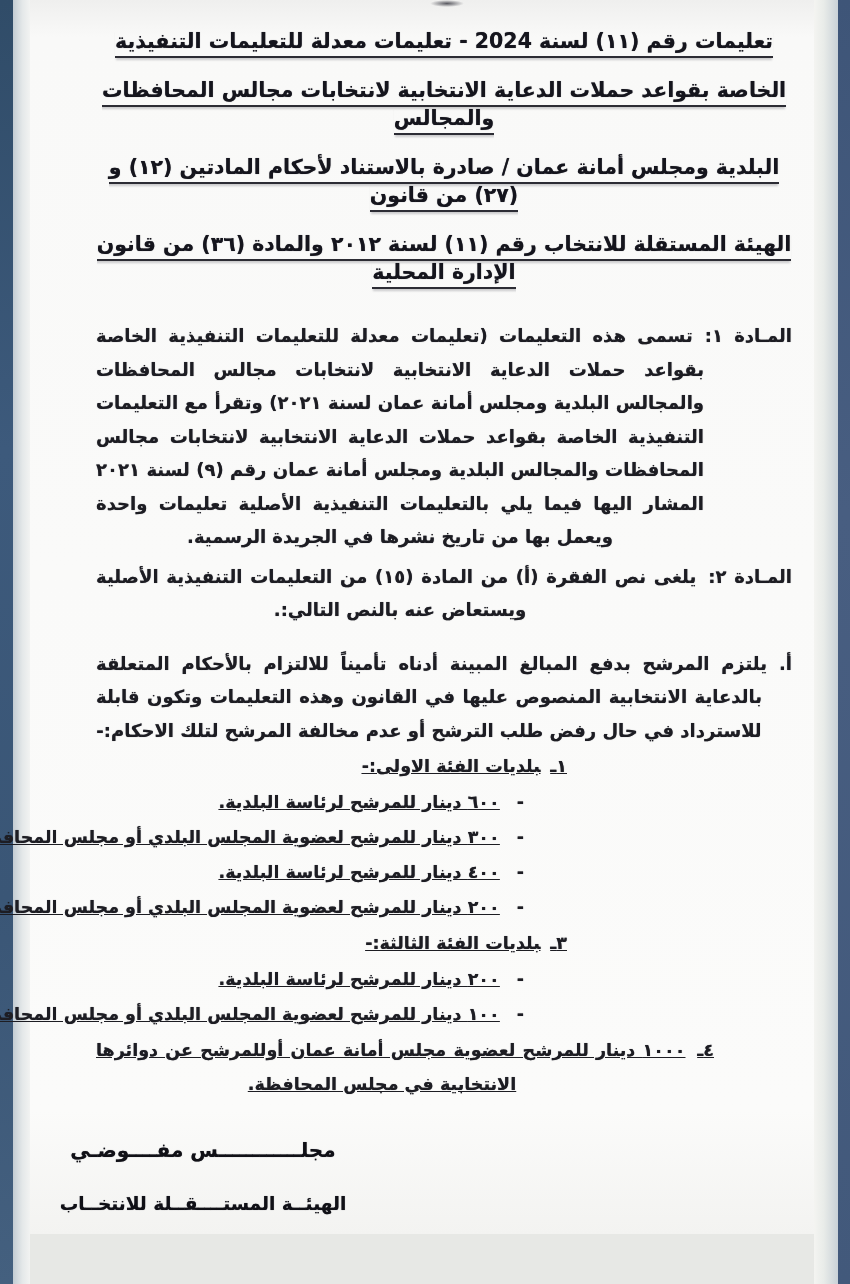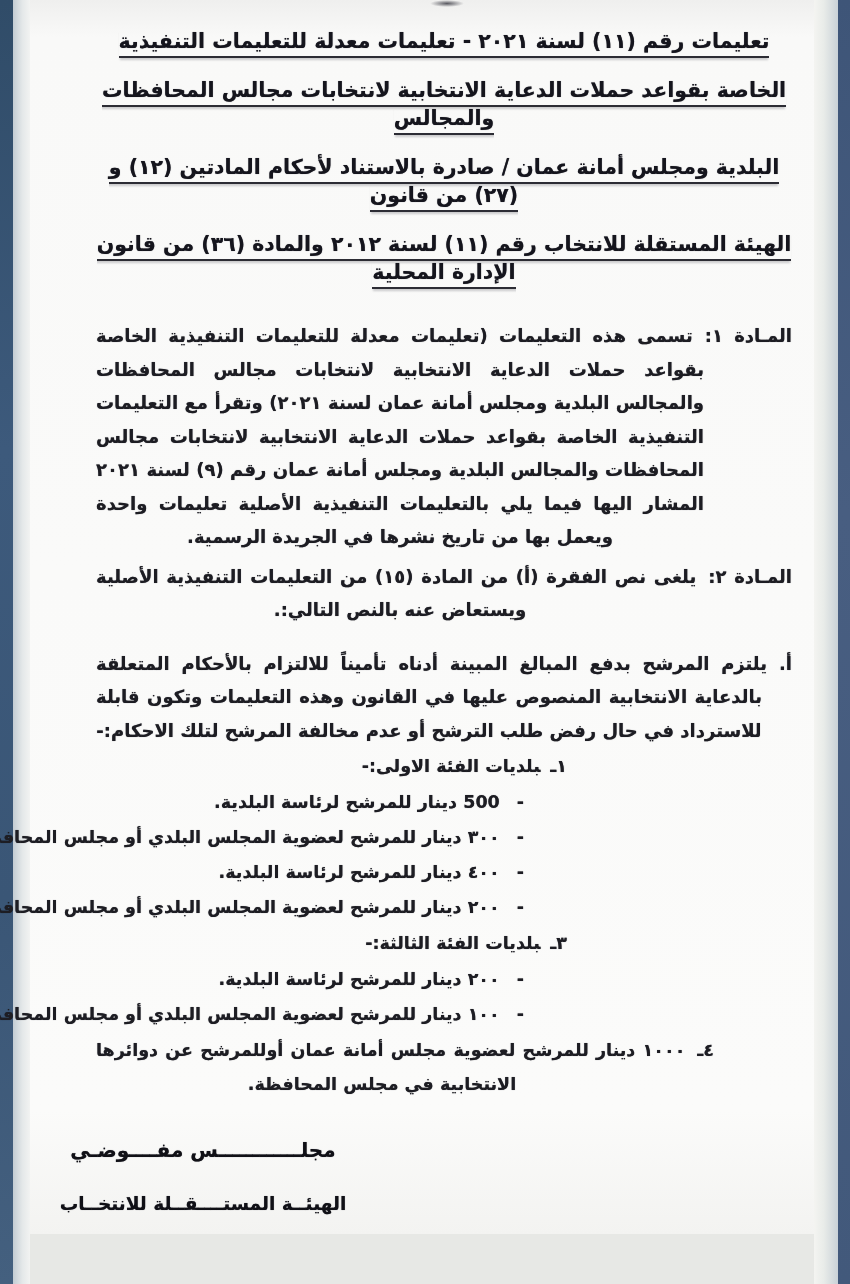--- a/index.html
+++ b/index.html
@@ -54,21 +54,21 @@
   .article, .clause, .item4 {
     font-weight: bold; font-size: 18px; line-height: 33.5px;
     text-align: justify; text-align-last: center;
     margin: 0;
   }
   .article.a1 { margin-top: 32px; padding-right: 88px; text-indent: -88px; }
   .article.a2 { margin-top: 6px; padding-right: 88px; text-indent: -88px; }
   .clause     { margin-top: 20px; padding-right: 30px; text-indent: -30px; }
   .lbl { margin-left: 12px; white-space: nowrap; }
   
-  .fees { margin-top: 2px; font-weight: bold; font-size: 17.5px; }
+  .fees { margin-top: 2px; font-weight: bold; font-size: 17.5px; text-decoration: underline; }
   .fee-header { margin: 3px 225px 3px 0; line-height: 33px; }
   .fee-line   { margin: 2px 268px 2px 0; line-height: 33px; white-space: nowrap; }
   .dash { display: inline-block; margin-left: 17px; }
   .fee-num { margin-left: 10px; }
   .item4 {
     font-size: 17.5px;
     margin: 3px 78px 0 0; padding-right: 46px; text-indent: -46px;
     line-height: 33.5px;
   }
   
@@ -84,21 +84,21 @@
 
 <div class="left-bar"></div>
 <div class="left-strip"></div>
 <div class="right-strip"></div>
 <div class="right-bar"></div>
 
 <div class="page">
   <div class="artifact"></div>
 
   <div class="title">
-    <div class="title-line"><span>تعليمات رقم (١١) لسنة ٢٠٢١ - تعليمات معدلة للتعليمات التنفيذية</span></div>
+    <div class="title-line"><span>تعليمات رقم (١١) لسنة 2024 - تعليمات معدلة للتعليمات التنفيذية</span></div>
     <div class="title-line"><span>الخاصة بقواعد حملات الدعاية الانتخابية لانتخابات مجالس المحافظات والمجالس</span></div>
     <div class="title-line"><span>البلدية ومجلس أمانة عمان / صادرة بالاستناد لأحكام المادتين (١٢) و (٢٧) من قانون</span></div>
     <div class="title-line"><span>الهيئة المستقلة للانتخاب رقم (١١) لسنة ٢٠١٢ والمادة (٣٦) من قانون الإدارة المحلية</span></div>
   </div>
 
   <p class="article a1">
     <span class="lbl">المـادة ١:</span><span>تسمى هذه التعليمات (تعليمات معدلة للتعليمات التنفيذية الخاصة بقواعد حملات الدعاية الانتخابية لانتخابات مجالس المحافظات والمجالس البلدية ومجلس أمانة عمان لسنة ٢٠٢١) وتقرأ مع التعليمات التنفيذية الخاصة بقواعد حملات الدعاية الانتخابية لانتخابات مجالس المحافظات والمجالس البلدية ومجلس أمانة عمان رقم (٩) لسنة ٢٠٢١ المشار اليها فيما يلي بالتعليمات التنفيذية الأصلية تعليمات واحدة ويعمل بها من تاريخ نشرها في الجريدة الرسمية.</span>
   </p>
 
   <p class="article a2">
@@ -108,21 +108,21 @@
   <p class="clause">
     <span class="lbl">أ.</span><span>يلتزم المرشح بدفع المبالغ المبينة أدناه تأميناً للالتزام بالأحكام المتعلقة بالدعاية الانتخابية المنصوص عليها في القانون وهذه التعليمات وتكون قابلة للاسترداد في حال رفض طلب الترشح أو عدم مخالفة المرشح لتلك الاحكام:-</span>
   </p>
 
   <div class="fees">
 
     <div class="fee-header">
       <span class="fee-num">١ـ</span><span>بلديات الفئة الاولى:-</span>
     </div>
     <div class="fee-line">
-      <span class="dash">-</span><span>500 دينار للمرشح لرئاسة البلدية.</span>
+      <span class="dash">-</span><span>٦٠٠ دينار للمرشح لرئاسة البلدية.</span>
     </div>
     <div class="fee-line">
       <span class="dash">-</span><span>٣٠٠ دينار للمرشح لعضوية المجلس البلدي أو مجلس المحافظة.</span>
     </div>
 
     <div class="fee-line">
       <span class="dash">-</span><span>٤٠٠ دينار للمرشح لرئاسة البلدية.</span>
     </div>
     <div class="fee-line">
       <span class="dash">-</span><span>٢٠٠ دينار للمرشح لعضوية المجلس البلدي أو مجلس المحافظة.</span>

